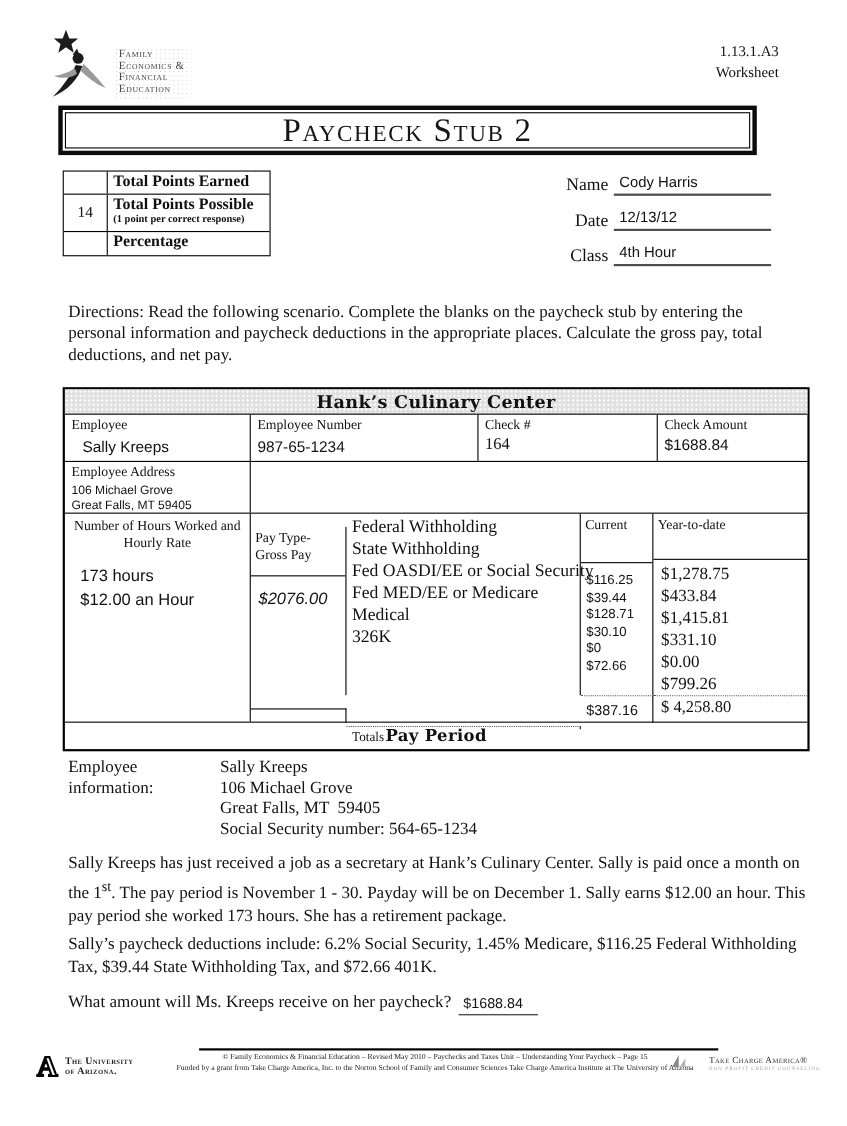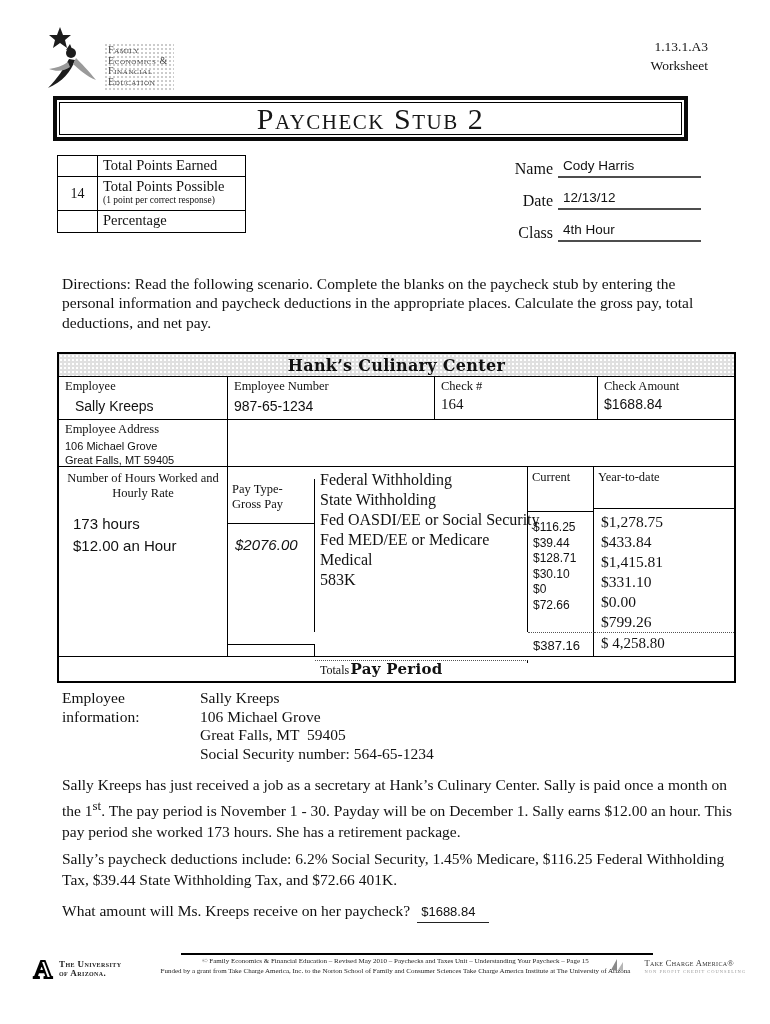--- a/index.html
+++ b/index.html
@@ -20,21 +20,21 @@
   
   .banner { position:absolute; left:53px; top:96px; width:635px; height:45px; border:4px solid #0b0b0b; padding:2px; }
   .banner-inner { width:100%; height:100%; border:1px solid #000; display:flex; align-items:center; justify-content:center; }
   .banner-title { font-variant:small-caps; font-size:30px; letter-spacing:1.5px; font-weight:500; color:#161616; }
 
   
   .score { position:absolute; left:57px; top:155px; width:189px; border:1.5px solid #000; }
   .sc-row { display:flex; border-bottom:1.5px solid #000; }
   .sc-row:last-child { border-bottom:none; }
   .sc-val { width:40px; flex:none; border-right:1.5px solid #000; display:flex; align-items:center; justify-content:center; font-size:14px; }
-  .sc-lab { flex:1; padding:1px 5px; font-size:14.5px; line-height:17px; }
+  .sc-lab { flex:1; padding:1px 5px; font-size:14.5px; line-height:17px;font-weight:bold; }
   .sc-sub { font-size:9.5px; line-height:10px; }
   .h21 { height:21px; } .h34 { height:34px; }
 
   
   .idfields { position:absolute; left:500px; top:157px; }
   .id-row { display:flex; align-items:flex-end; margin-bottom:11px; height:21px; }
   .id-lab { width:58px; text-align:right; font-size:16px; padding-right:5px; }
   .id-val { width:143px; border-bottom:2px solid #4d4d4d; font-family:"Liberation Sans",sans-serif;
             font-size:13.5px; padding:0 2px 3px 5px; }
 
@@ -220,21 +220,21 @@
             </div>
             <div class="gross-val">$2076.00</div>
           </div>
           <div class="m-col w-c3 bR">
             <div class="ded-names">
               <div>Federal Withholding</div>
               <div>State Withholding</div>
               <div>Fed OASDI/EE or Social Security</div>
               <div>Fed MED/EE or Medicare</div>
               <div>Medical</div>
-              <div>583K</div>
+              <div>326K</div>
             </div>
           </div>
           <div class="m-col w-c4 bR">
             <div class="m-head">Current</div>
             <div class="ded-current">
               <div>$116.25</div>
               <div>$39.44</div>
               <div>$128.71</div>
               <div>$30.10</div>
               <div>$0</div>

